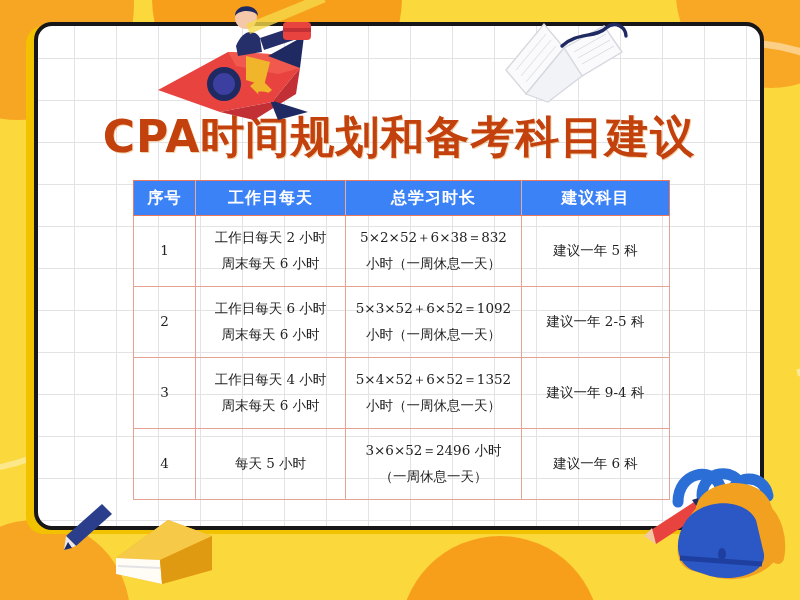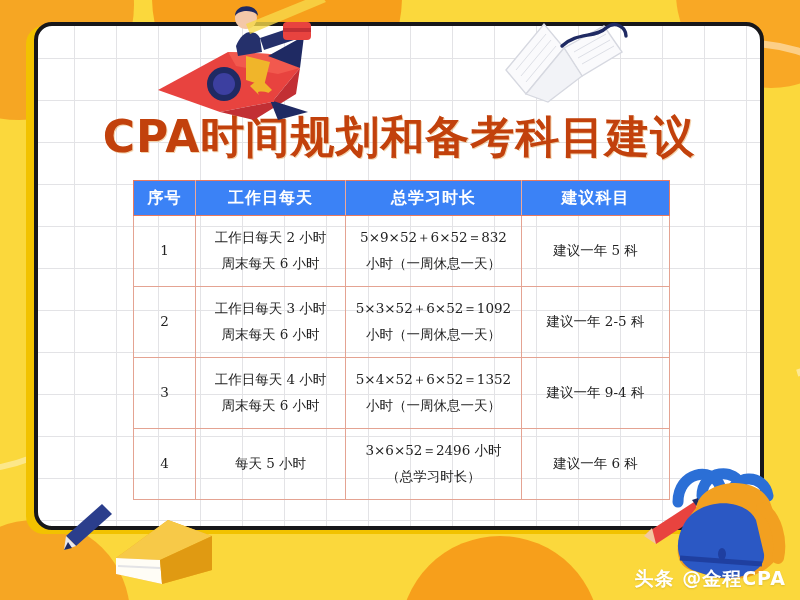--- a/index.html
+++ b/index.html
@@ -237,29 +237,29 @@
         </tr>
       </thead>
       <tbody>
         <tr>
           <td class="cell-no">1</td>
           <td>
             <span class="ln">工作日每天 2 小时</span>
             <span class="ln">周末每天 6 小时</span>
           </td>
           <td>
-            <span class="ln">5×9×52＋6×52＝832</span>
+            <span class="ln">5×2×52＋6×38＝832</span>
             <span class="ln">小时（一周休息一天）</span>
           </td>
           <td>建议一年 5 科</td>
         </tr>
         <tr>
           <td class="cell-no">2</td>
           <td>
-            <span class="ln">工作日每天 3 小时</span>
+            <span class="ln">工作日每天 6 小时</span>
             <span class="ln">周末每天 6 小时</span>
           </td>
           <td>
             <span class="ln">5×3×52＋6×52＝1092</span>
             <span class="ln">小时（一周休息一天）</span>
           </td>
           <td>建议一年 2-5 科</td>
         </tr>
         <tr>
           <td class="cell-no">3</td>
@@ -273,21 +273,21 @@
           </td>
           <td>建议一年 9-4 科</td>
         </tr>
         <tr>
           <td class="cell-no">4</td>
           <td>
             <span class="ln">每天 5 小时</span>
           </td>
           <td>
             <span class="ln">3×6×52＝2496 小时</span>
-            <span class="ln">（总学习时长）</span>
+            <span class="ln">（一周休息一天）</span>
           </td>
           <td>建议一年 6 科</td>
         </tr>
       </tbody>
     </table>
   </div>
 
   <svg class="art" id="art-rocket" viewBox="0 0 190 130">
     <path d="M8 96 L78 58 L120 60 L150 74 L122 108 L70 118 Z" fill="#E8433F"></path>
     <path d="M78 58 L120 60 L150 74 L128 80 L86 72 Z" fill="#F2594E"></path>
@@ -344,15 +344,14 @@
     <path d="M52 38 L62 52 L58 36 Z" fill="#1F2A63"></path>
     <path d="M56 44 L104 26 L118 48 L70 66 Z" fill="#FFFFFF"></path>
     <path d="M60 48 L104 32" stroke="#E8433F" stroke-width="4"></path>
     <path d="M56 46 C60 18 116 10 130 40 L142 74 C146 104 110 122 78 116 L50 108 C30 100 36 70 56 46 Z" fill="#F2A020"></path>
     <path d="M44 62 C58 36 104 34 116 58 L124 92 C126 112 94 120 70 114 L52 108 C36 100 34 80 44 62 Z" fill="#2B58C4"></path>
     <path d="M40 96 L122 102" stroke="#1F3FA0" stroke-width="5"></path>
     <ellipse cx="82" cy="92" rx="4" ry="6" fill="#1F3FA0"></ellipse>
     <path d="M122 46 C136 54 142 78 138 96" fill="none" stroke="#F2A020" stroke-width="12" stroke-linecap="round"></path>
   </svg>
 
-  <div id="watermark">头条 @金程CPA</div>
 
 </div>
 
 </body></html>

